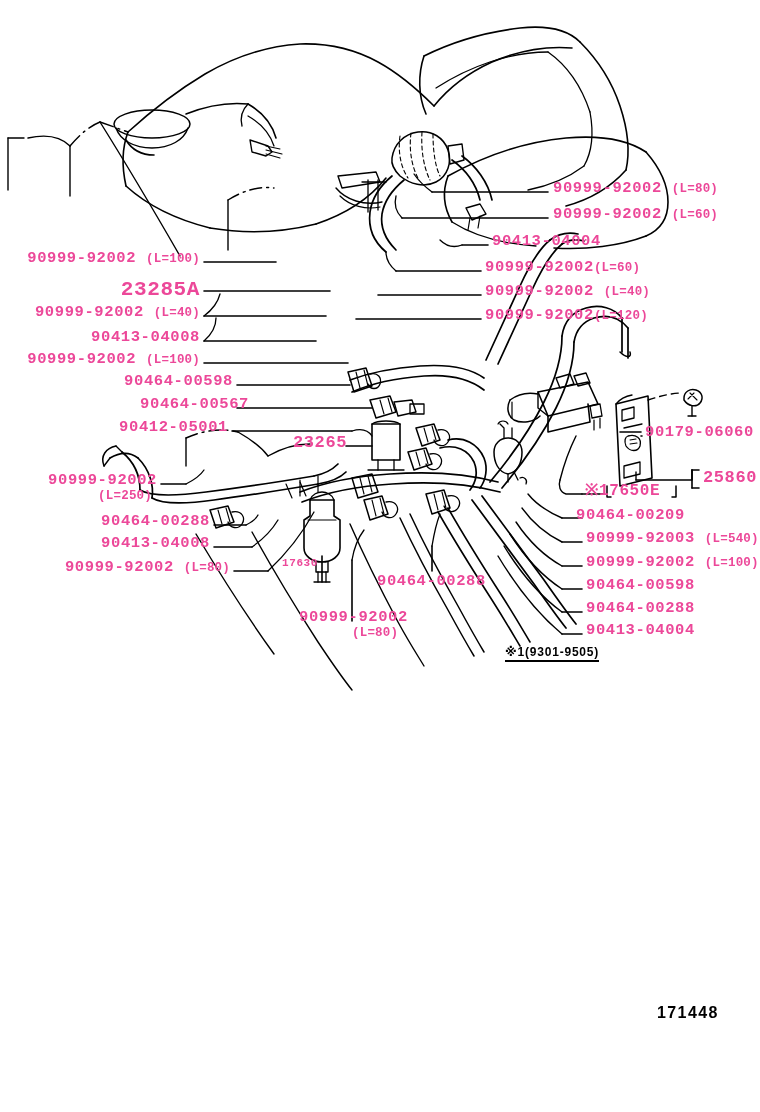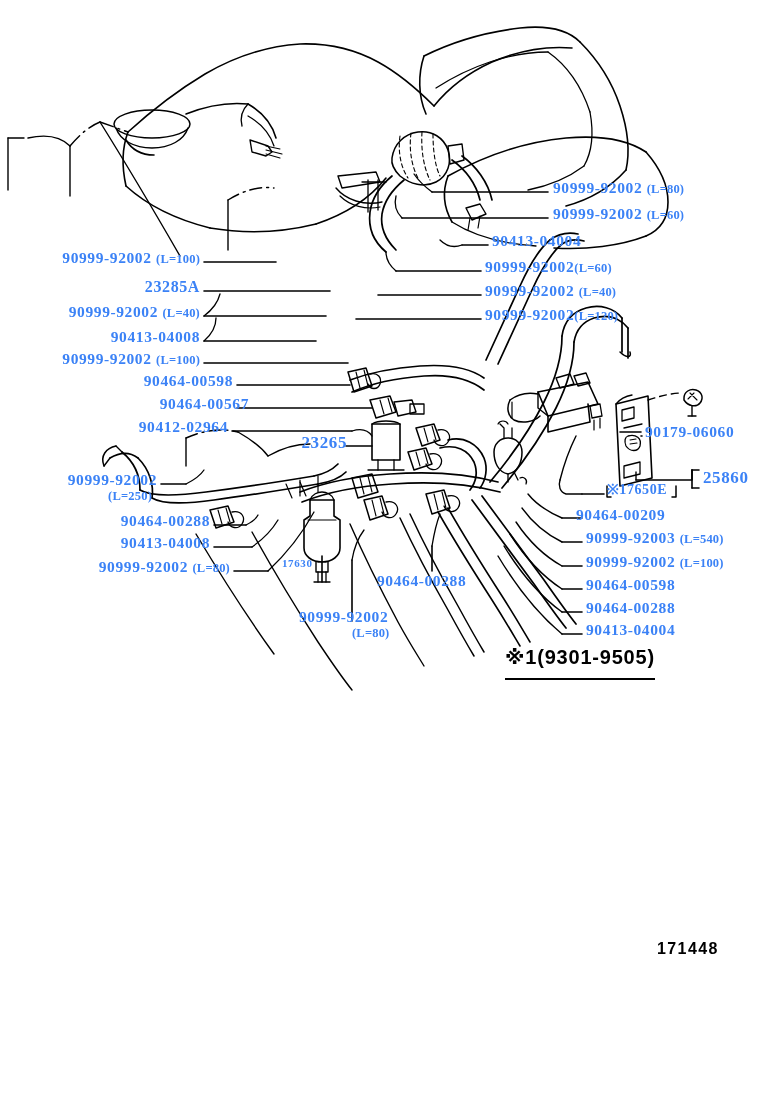--- a/index.html
+++ b/index.html
@@ -7,42 +7,42 @@
   body{
     width:760px;height:1112px;position:relative;overflow:hidden;
     font-family:"Liberation Sans","DejaVu Sans",sans-serif;
     color:#000;
   }
   #sheet{position:absolute;left:0;top:0;width:760px;height:1112px;}
   #art{position:absolute;left:0;top:0;width:760px;height:1112px;}
 
   .lbl{
     position:absolute;
-    font-family:Liberation Serif, serif;
+    font-family:Liberation Mono, monospace;
     font-size:15.5px;
     font-weight:700;
     letter-spacing:0.6px;
     white-space:nowrap;
     line-height:1.05;
-    color:#3b82f6;
+    color:#ec4899;
   }
   .lbl .sfx{font-size:12.5px;letter-spacing:0.2px;font-weight:700;}
   .lbl.r{transform:translateX(-100%);}
   .lbl.sub{font-size:12.5px;letter-spacing:0.2px;}
 
   .code{
     position:absolute;
     font-family:"Liberation Sans","DejaVu Sans",sans-serif;
     font-size:16px;font-weight:700;letter-spacing:1.4px;
   }
   .note{
     position:absolute;
     font-family:"Liberation Sans","DejaVu Sans",sans-serif;
-    font-size:20px;font-weight:700;letter-spacing:0.8px;
-    border-bottom:2px solid #000;padding-bottom:9px;
+    font-size:12px;font-weight:700;letter-spacing:0.8px;
+    border-bottom:2px solid #000;padding-bottom:1px;
   }
 </style>
 </head>
 <body>
 
 <div id="sheet">
 
   <svg id="art" viewBox="0 0 760 1112" xmlns="http://www.w3.org/2000/svg">
     <g fill="none" stroke="#000" stroke-width="1.6" stroke-linecap="round" stroke-linejoin="round">
 
@@ -336,40 +336,40 @@
   <div class="lbl" style="left:485px;top:283px;">
     <span>90999-92002</span>&nbsp;<span class="sfx">(L=40)</span>
   </div>
   <div class="lbl" style="left:485px;top:307px;">
     <span>90999-92002</span><span class="sfx">(L=120)</span>
   </div>
 
   <div class="lbl r" style="left:200px;top:250px;">
     <span>90999-92002</span>&nbsp;<span class="sfx">(L=100)</span>
   </div>
-  <div class="lbl r" style="left:200px;top:279px;font-size:16px;">
+  <div class="lbl r" style="left:200px;top:279px;font-size:21px;">
     <span>23285A</span>
   </div>
   <div class="lbl r" style="left:200px;top:304px;">
     <span>90999-92002</span>&nbsp;<span class="sfx">(L=40)</span>
   </div>
   <div class="lbl r" style="left:200px;top:329px;">
     <span>90413-04008</span>
   </div>
   <div class="lbl r" style="left:200px;top:351px;">
     <span>90999-92002</span>&nbsp;<span class="sfx">(L=100)</span>
   </div>
   <div class="lbl r" style="left:233px;top:373px;">
     <span>90464-00598</span>
   </div>
   <div class="lbl r" style="left:249px;top:396px;">
     <span>90464-00567</span>
   </div>
   <div class="lbl r" style="left:228px;top:419px;">
-    <span>90412-02964</span>
+    <span>90412-05001</span>
   </div>
 
   <div class="lbl r" style="left:157px;top:472px;">
     <span>90999-92002</span>
   </div>
   <div class="lbl r sub" style="left:152px;top:490px;">
     <span>(L=250)</span>
   </div>
   <div class="lbl r" style="left:210px;top:513px;">
     <span>90464-00288</span>
@@ -390,21 +390,21 @@
   <div class="lbl" style="left:377px;top:573px;">
     <span>90464-00288</span>
   </div>
   <div class="lbl" style="left:299px;top:609px;">
     <span>90999-92002</span>
   </div>
   <div class="lbl sub" style="left:352px;top:627px;">
     <span>(L=80)</span>
   </div>
 
-  <div class="lbl" style="left:607px;top:483px;font-size:14px;">
+  <div class="lbl" style="left:585px;top:483px;font-size:16px;">
     <span>※17650E</span>
   </div>
   <div class="lbl" style="left:576px;top:507px;">
     <span>90464-00209</span>
   </div>
   <div class="lbl" style="left:586px;top:530px;">
     <span>90999-92003</span>&nbsp;<span class="sfx">(L=540)</span>
   </div>
   <div class="lbl" style="left:586px;top:554px;">
     <span>90999-92002</span>&nbsp;<span class="sfx">(L=100)</span>
@@ -423,17 +423,17 @@
     <span>90179-06060</span>
   </div>
   <div class="lbl" style="left:703px;top:469px;font-size:17px;">
     <span>25860</span>
   </div>
 
   <div class="note" style="left:505px;top:645px;">
     <span>※1(9301-9505)</span>
   </div>
 
-  <div class="code" style="left:657px;top:940px;">
+  <div class="code" style="left:657px;top:1004px;">
     <span>171448</span>
   </div>
 
 </div>
 
 </body></html>

